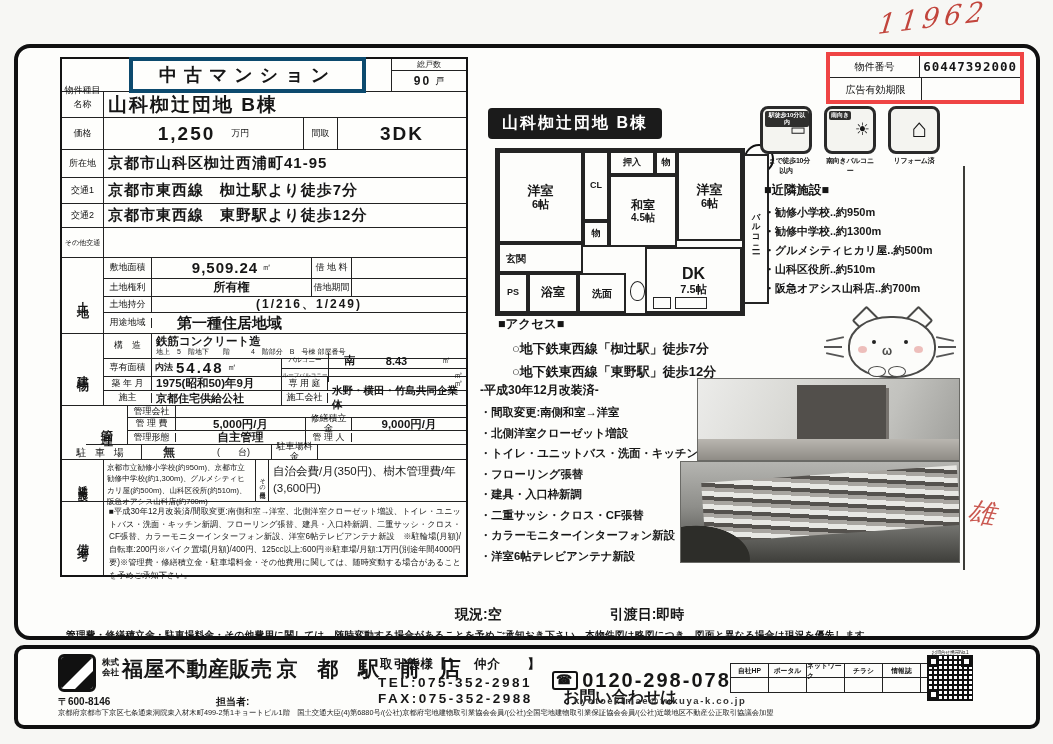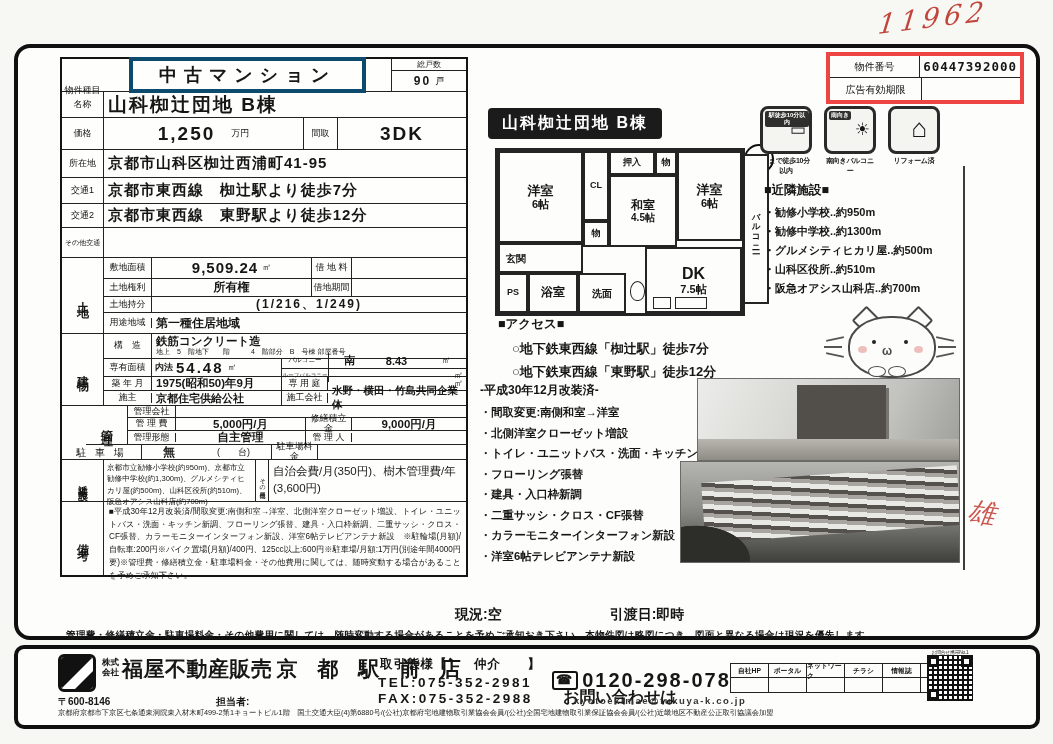--- a/index.html
+++ b/index.html
@@ -187,21 +187,21 @@
           <div class="cell vc" style="width:160px;font-weight:bold;font-size:12px;">所有権</div>
           <div class="cell lbl" style="width:40px;">借地期間</div>
           <div class="cell" style="flex:1;"></div>
         </div>
         <div class="row" style="height:16px;">
           <div class="cell lbl" style="width:48px;">土地持分</div>
           <div class="cell vc" style="flex:1;font-weight:bold;font-size:12px;letter-spacing:2px;">(1/216、1/249)</div>
         </div>
         <div class="row" style="height:20px;">
           <div class="cell lbl" style="width:48px;">用途地域</div>
-          <div class="cell val" style="flex:1;font-size:12px;">第一種住居地域</div>
+          <div class="cell val" style="flex:1;font-size:15px;margin-left:21px;">第一種住居地域</div>
         </div>
       </div>
     </div>
 
     <div class="group" style="height:72px;">
       <div class="cell grp" style="width:42px;">建物</div>
       <div class="gbody">
         <div class="row" style="height:26px;">
           <div class="cell lbl" style="width:48px;">構　造</div>
           <div class="cell" style="flex:1;flex-direction:column;align-items:flex-start;justify-content:center;padding:0 4px;">

